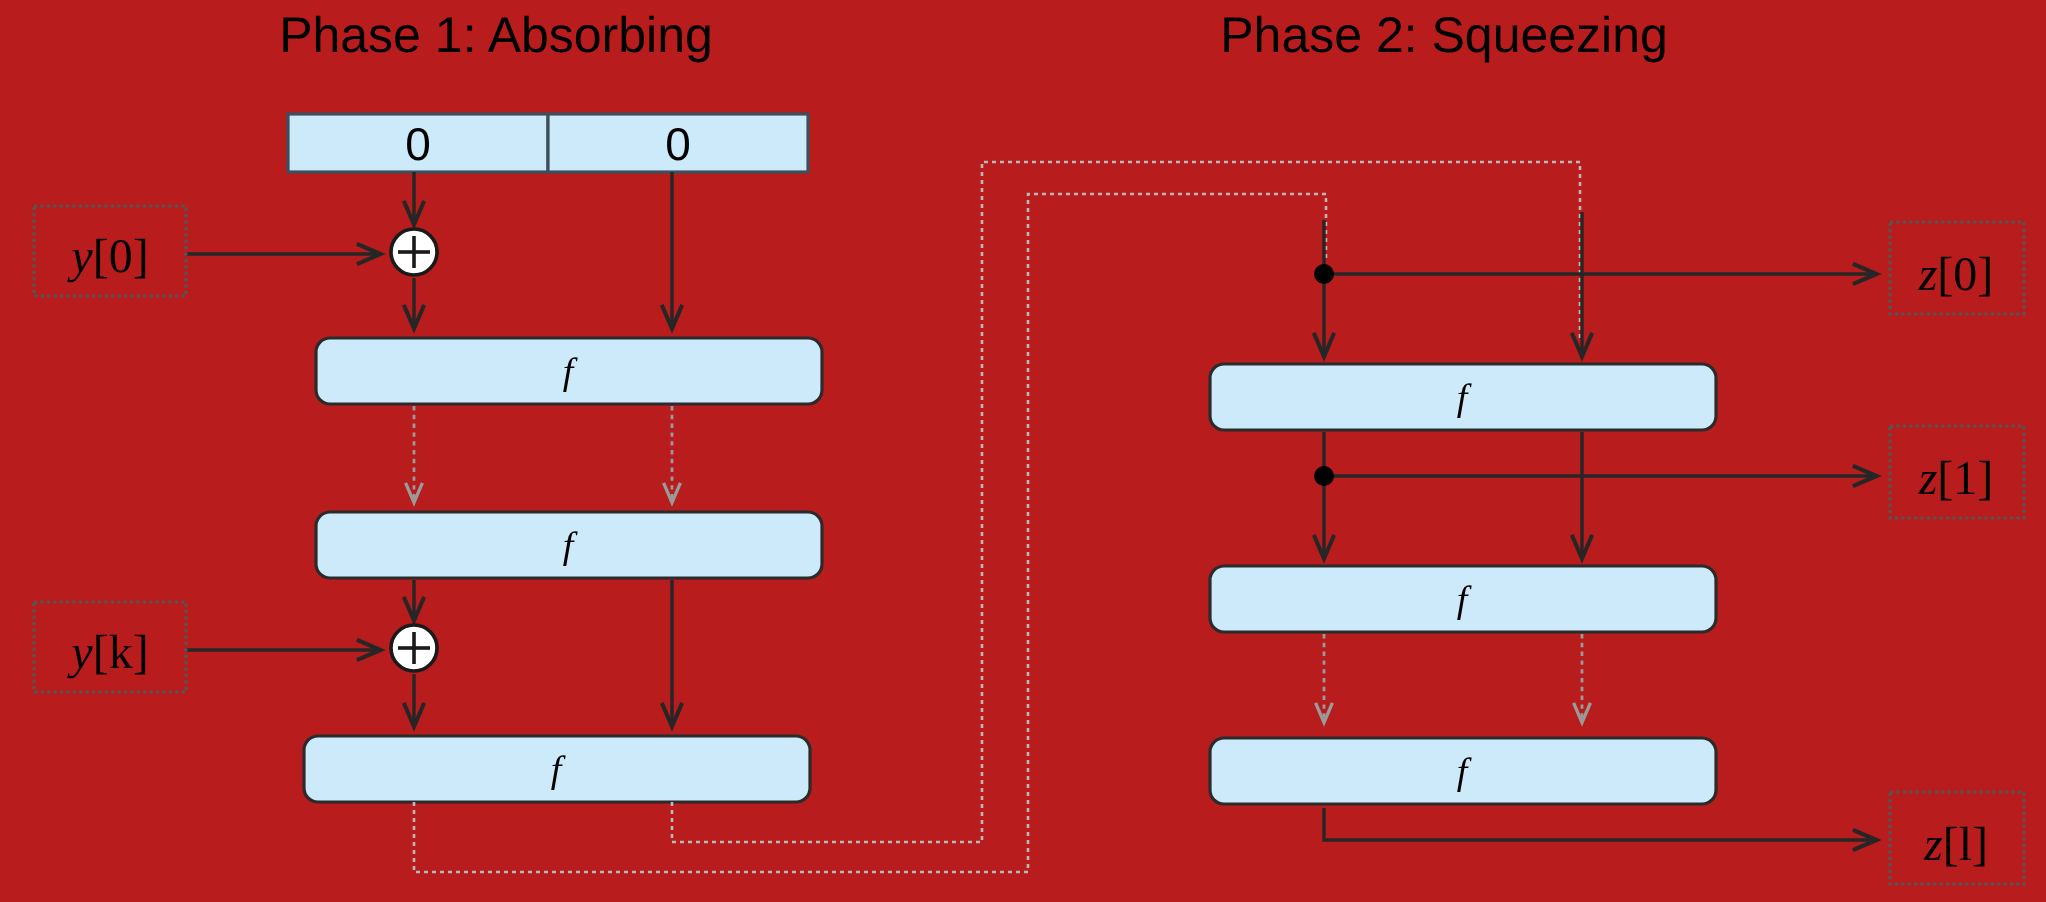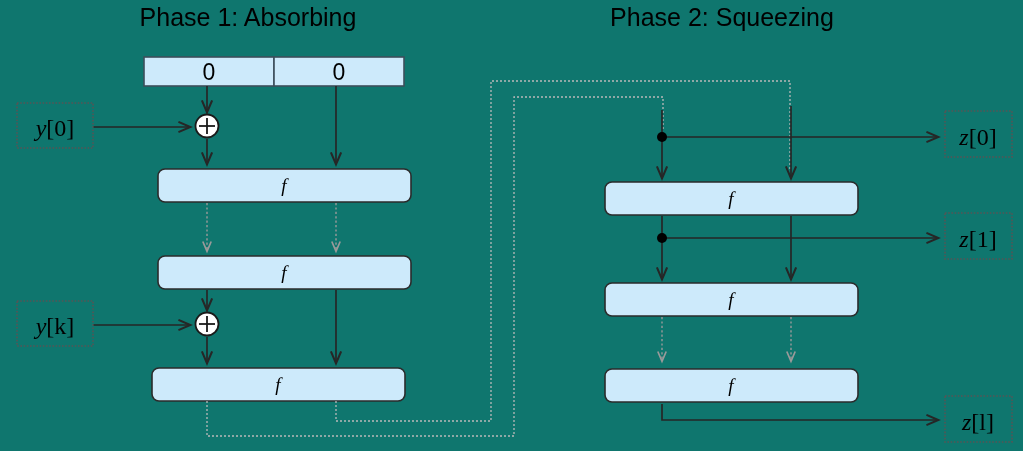--- a/index.html
+++ b/index.html
@@ -7,21 +7,21 @@
     padding: 0;
     background: #ffffff;
   }
   body {
     font-family: "Liberation Sans", sans-serif;
   }
   #stage {
     position: relative;
     width: 1023px;
     height: 451px;
-    background: #0f766e;
+    background: #b91c1c;
     overflow: hidden;
   }
   svg.diagram {
     position: absolute;
     top: 0;
     left: 0;
     width: 1023px;
     height: 451px;
   }
   .phase-title {

